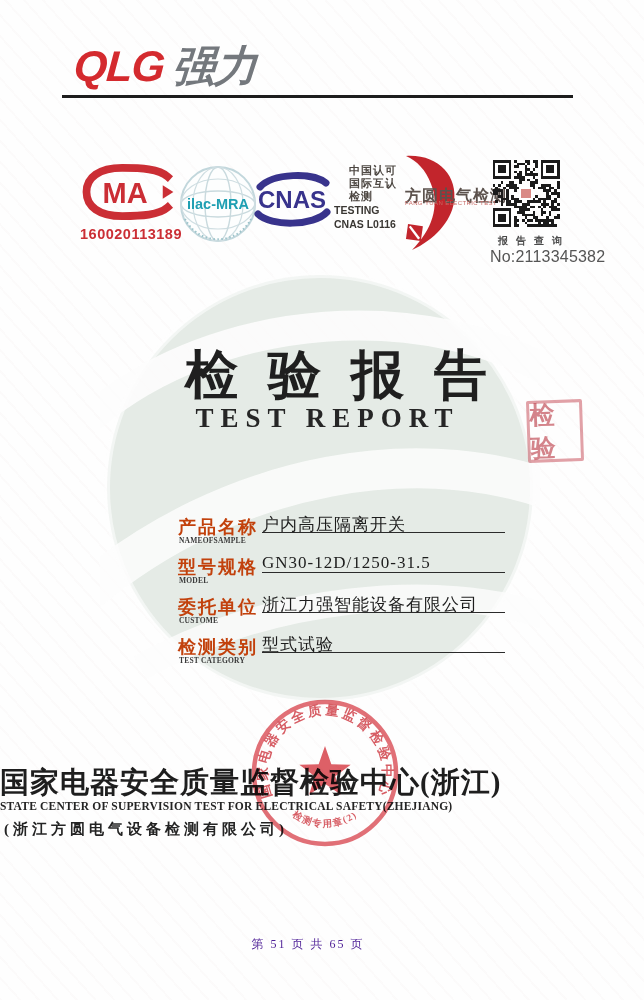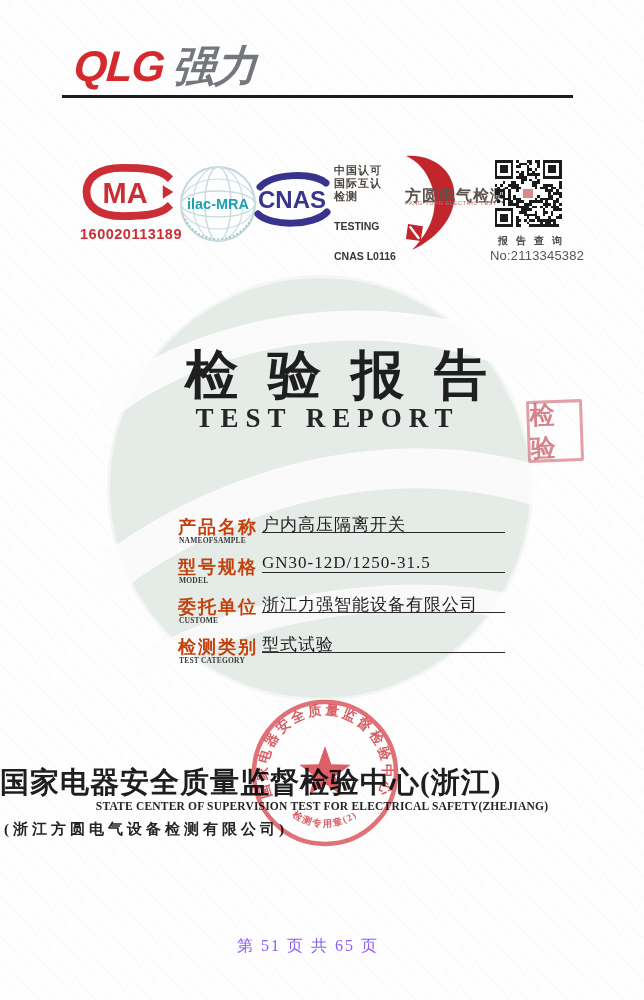--- a/index.html
+++ b/index.html
@@ -22,31 +22,31 @@
   .watermark { position:absolute; left:100px; top:268px; z-index:1; opacity:.95; }
 
   
   .cma-block { position:absolute; left:80px; top:164px; z-index:3; width:110px; }
   .cma-number { margin-top:2px; color:#cb2e35; font-family:"Liberation Sans", sans-serif;
     font-weight:bold; font-size:14.5px; letter-spacing:.5px; }
   .ilac-block { position:absolute; left:179px; top:163px; z-index:3; }
   .cnas-block { position:absolute; left:251px; top:170px; z-index:3; }
   .cnas-text { position:absolute; left:334px; top:164px; z-index:3; width:70px;
     font-family:"Liberation Sans", sans-serif; color:#4c4641; }
-  .cnas-text .cn-line { font-size:11px; line-height:13px; font-weight:600; letter-spacing:1px; }
-  .cnas-text .en-line { font-size:10.5px; line-height:13px; font-weight:bold; color:#3a3733; margin-top:17px; letter-spacing:0; }
+  .cnas-text .cn-line { font-size:11px; line-height:13px; font-weight:600; letter-spacing:1px;margin-left:15px; }
+  .cnas-text .en-line { font-size:10.5px; line-height:13px; font-weight:bold; color:#3a3733; margin-top:1px; letter-spacing:0; }
   .fy-block { position:absolute; left:386px; top:152px; z-index:3; width:100px; height:105px; }
   .fy-name { position:absolute; left:19px; top:34px; font-family:"Liberation Sans", sans-serif;
     font-weight:bold; font-size:16px; color:#5c524d; letter-spacing:1px; white-space:nowrap; }
   .fy-en { position:absolute; left:19px; top:48px; font-family:"Liberation Sans", sans-serif;
     font-size:6px; color:#c96a66; letter-spacing:.4px; white-space:nowrap; }
-  .qr-block { position:absolute; left:490px; top:160px; z-index:3; width:74px; text-align:right; }
+  .qr-block { position:absolute; left:490px; top:160px; z-index:3; width:74px; text-align:left; }
   .qr-caption { margin-top:3px; font-family:"Liberation Sans", sans-serif; font-size:10px;
     color:#4a4a4a; font-weight:600; letter-spacing:8px; padding-left:8px; white-space:nowrap; }
-  .qr-number { font-family:"Liberation Sans", sans-serif; font-size:13px; color:#555; letter-spacing:.2px; }
+  .qr-number { font-family:"Liberation Sans", sans-serif; font-size:16px; color:#555; letter-spacing:.2px; }
 
   
   .title-cn { position:absolute; left:14px; top:340px; width:644px; text-align:center; z-index:2;
     font-size:53px; font-weight:700; color:#1f1f1f; letter-spacing:30px; padding-left:30px; }
   .title-en { position:absolute; left:0; top:403px; width:644px; text-align:center; z-index:2;
     font-size:27px; font-weight:700; color:#262626; letter-spacing:7px; padding-left:11px; }
 
   
   .corner-seal { position:absolute; left:527px; top:400px; width:56px; height:62px; z-index:4;
     border:3px solid rgba(203,86,96,.55); border-radius:2px; display:flex; align-items:center; justify-content:center;
@@ -57,31 +57,31 @@
   .field { position:absolute; left:178px; width:330px; height:42px; z-index:2; }
   .f-label { position:absolute; left:0; top:0; font-size:18px; font-weight:600; color:#c2410c; letter-spacing:2px; }
   .f-sub { position:absolute; left:1px; top:21px; font-size:7.5px; font-weight:bold; color:#3a3a3a; letter-spacing:.2px; }
   .f-line { position:absolute; left:84px; top:17px; width:243px; border-bottom:1.6px solid #2b2b2b; }
   .f-value { position:absolute; left:84px; top:-2px; width:243px; text-align:left;
     font-size:17px; font-weight:500; color:#1d1d1d; letter-spacing:1px; white-space:nowrap; }
 
   
   .org-cn { position:absolute; left:0; top:763px; width:580px; z-index:2;
     font-size:29px; font-weight:700; color:#1e1e1e; letter-spacing:1px; }
-  .org-en { position:absolute; left:0; top:800px; width:644px; text-align:center; z-index:2;
+  .org-en { position:absolute; left:0; top:800px; width:644px; text-align:left; z-index:2;
     font-size:11.5px; font-weight:bold; color:#242424; letter-spacing:.2px; }
   .org-sub { position:absolute; left:0; top:820px; width:644px; z-index:2;
     font-size:15px; font-weight:600; color:#242424; letter-spacing:4px; padding-left:4px; }
 
   
   .stamp { position:absolute; left:247px; top:695px; z-index:5; mix-blend-mode:multiply; opacity:.85; }
 
   
   .page-footer { position:absolute; left:0; top:936px; width:616px; text-align:center; z-index:2;
-    font-size:16px; color:#8b5cf6; letter-spacing:2px; }
+    font-size:12px; color:#4c1d95; letter-spacing:2px; }
 </style>
 </head>
 <body>
 
 <div class="page">
   <div class="texture"></div>
 
   <svg class="watermark" width="440" height="440" viewBox="0 0 440 440">
     <circle cx="220" cy="220" r="213" fill="#e4ebe5"></circle>
     <path d="M-10,150 C120,40 330,30 460,110" stroke="#fdfdfd" stroke-width="30" fill="none" opacity=".9"></path>

